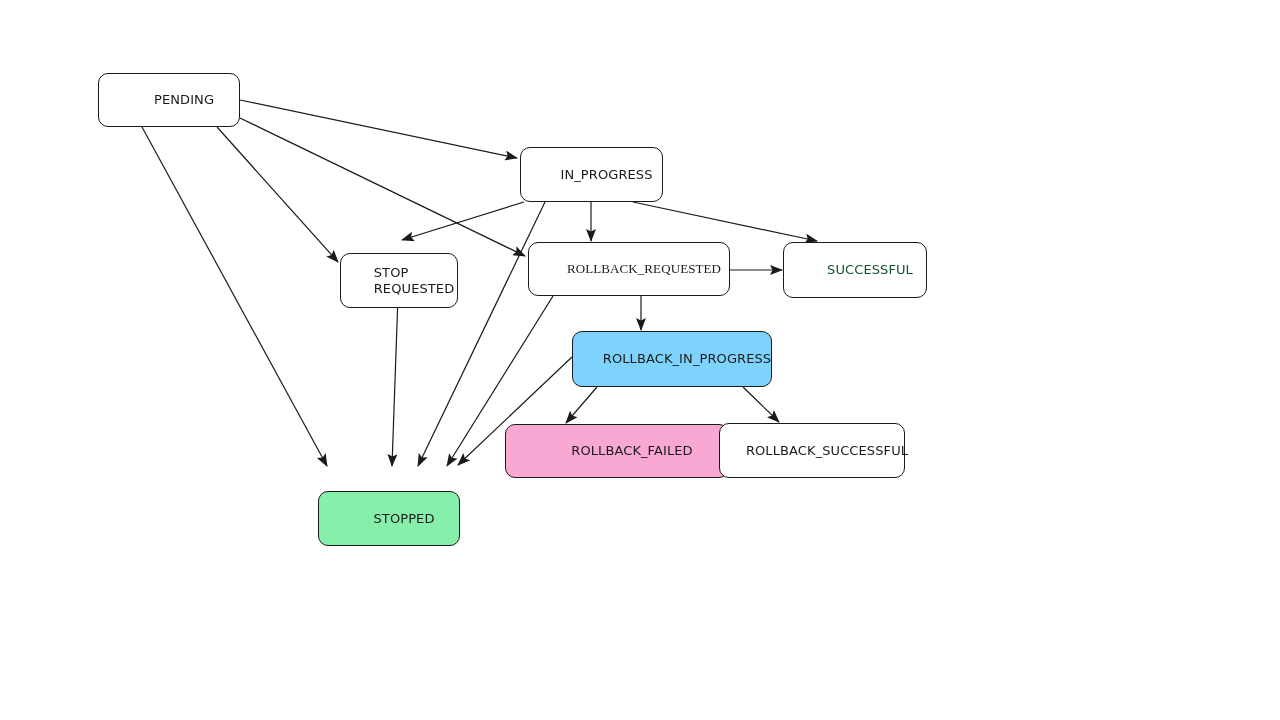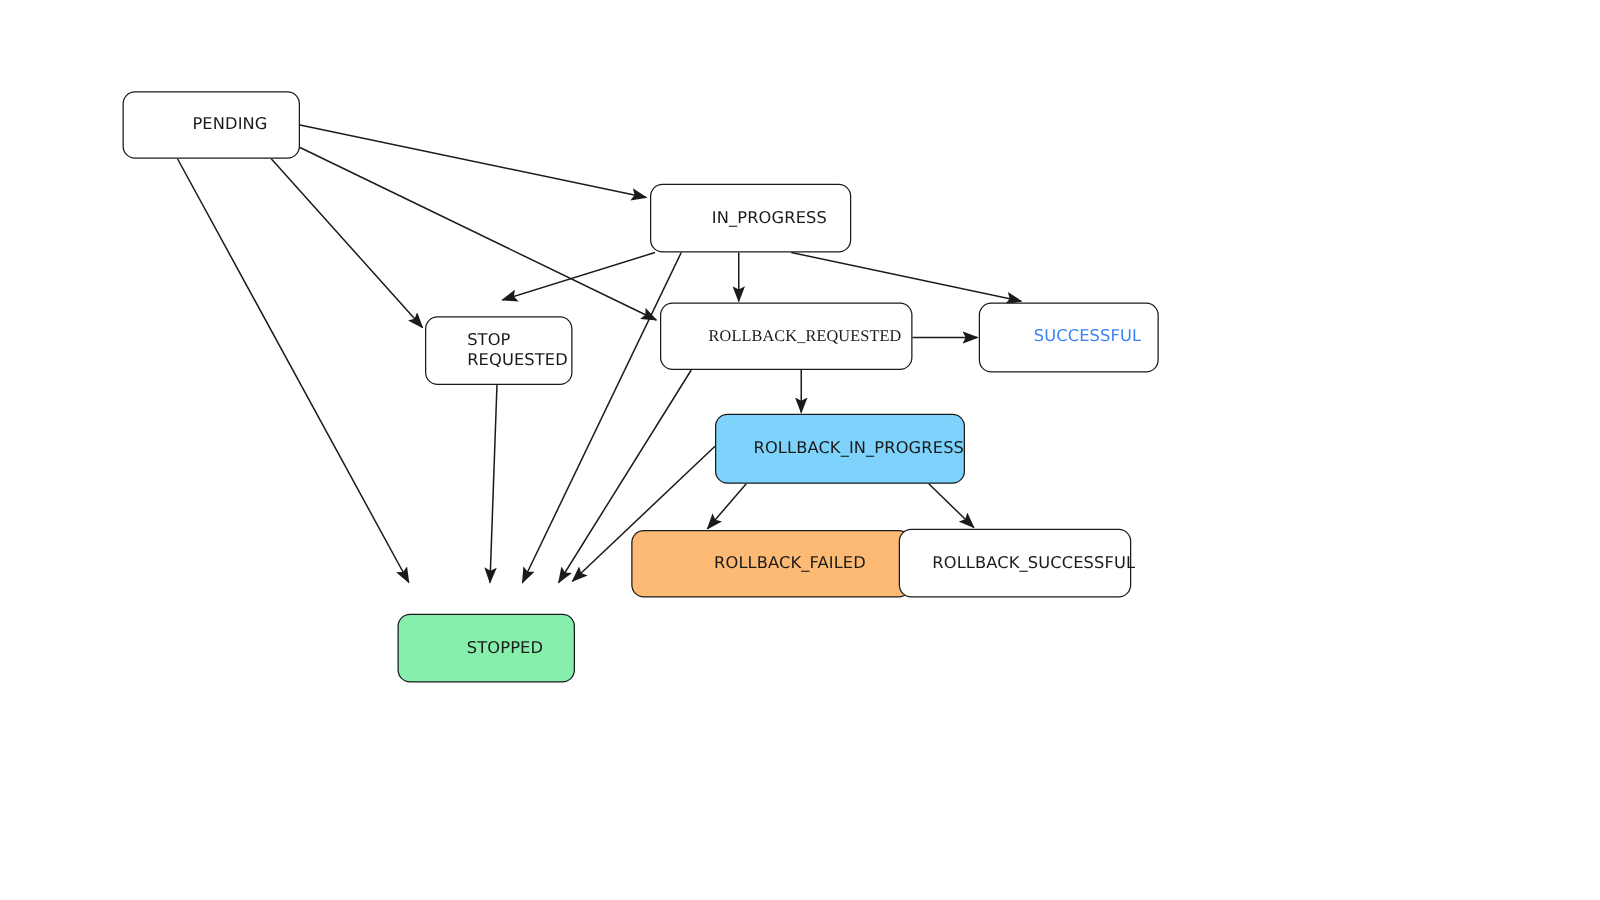--- a/index.html
+++ b/index.html
@@ -81,47 +81,47 @@
         <line class="edge-line" x1="743" y1="387" x2="779" y2="422" stroke="#1a1a1a" marker-end="url(#arrowhead)"></line>
         <line class="edge-line" x1="572" y1="357" x2="458" y2="465" stroke="#1a1a1a" marker-end="url(#arrowhead)"></line>
       </g>
   </svg>
   <div id="node-layer">
       <div class="node" style="left: 98px; top: 73px; width: 142px; height: 54px; background: rgb(255, 255, 255); border-color: rgb(26, 26, 26); color: rgb(26, 26, 26);">
         <div class="lbl">
           <div>PENDING</div>
         </div>
       </div>
-      <div class="node" style="left: 520px; top: 147px; width: 161px; height: 55px; background: rgb(255, 255, 255); border-color: rgb(26, 26, 26); color: rgb(26, 26, 26); border-radius: 10px;">
+      <div class="node" style="left: 520px; top: 147px; width: 143px; height: 55px; background: rgb(255, 255, 255); border-color: rgb(26, 26, 26); color: rgb(26, 26, 26); border-radius: 10px;">
         <div class="lbl">
           <div>IN_PROGRESS</div>
         </div>
       </div>
       <div class="node" style="left: 340px; top: 253px; width: 118px; height: 55px; background: rgb(255, 255, 255); border-color: rgb(26, 26, 26); color: rgb(26, 26, 26); justify-content: center;">
         <div class="lbl">
           <div>STOP</div>
           <div>REQUESTED</div>
         </div>
       </div>
       <div class="node" style="left: 528px; top: 242px; width: 202px; height: 54px; background: rgb(255, 255, 255); border-color: rgb(26, 26, 26); color: rgb(26, 26, 26); font-family: Liberation Serif, serif;">
         <div class="lbl">
           <div>ROLLBACK_REQUESTED</div>
         </div>
       </div>
-      <div class="node" style="left: 783px; top: 242px; width: 144px; height: 56px; background: rgb(255, 255, 255); border-color: rgb(26, 26, 26); color: #3b82f6;">
+      <div class="node" style="left: 783px; top: 242px; width: 144px; height: 56px; background: rgb(255, 255, 255); border-color: rgb(26, 26, 26); color: #14532d;">
         <div class="lbl">
           <div>SUCCESSFUL</div>
         </div>
       </div>
       <div class="node" style="left: 572px; top: 331px; width: 200px; height: 56px; background: #7dd3fc; border-color: rgb(26, 26, 26); color: rgb(26, 26, 26);">
         <div class="lbl">
           <div>ROLLBACK_IN_PROGRESS</div>
         </div>
       </div>
-      <div class="node" style="left: 505px; top: 424px; width: 224px; height: 54px; background: #fdba74; border-color: rgb(26, 26, 26); color: rgb(26, 26, 26);">
+      <div class="node" style="left: 505px; top: 424px; width: 224px; height: 54px; background: #f9a8d4; border-color: rgb(26, 26, 26); color: rgb(26, 26, 26);">
         <div class="lbl">
           <div>ROLLBACK_FAILED</div>
         </div>
       </div>
       <div class="node" style="left: 719px; top: 423px; width: 186px; height: 55px; background: rgb(255, 255, 255); border-color: rgb(26, 26, 26); color: rgb(26, 26, 26); justify-content: center;">
         <div class="lbl">
           <div>ROLLBACK_SUCCESSFUL</div>
         </div>
       </div>
       <div class="node" style="left: 318px; top: 491px; width: 142px; height: 55px; background: #86efac; border-color: rgb(26, 26, 26); color: rgb(26, 26, 26);">

